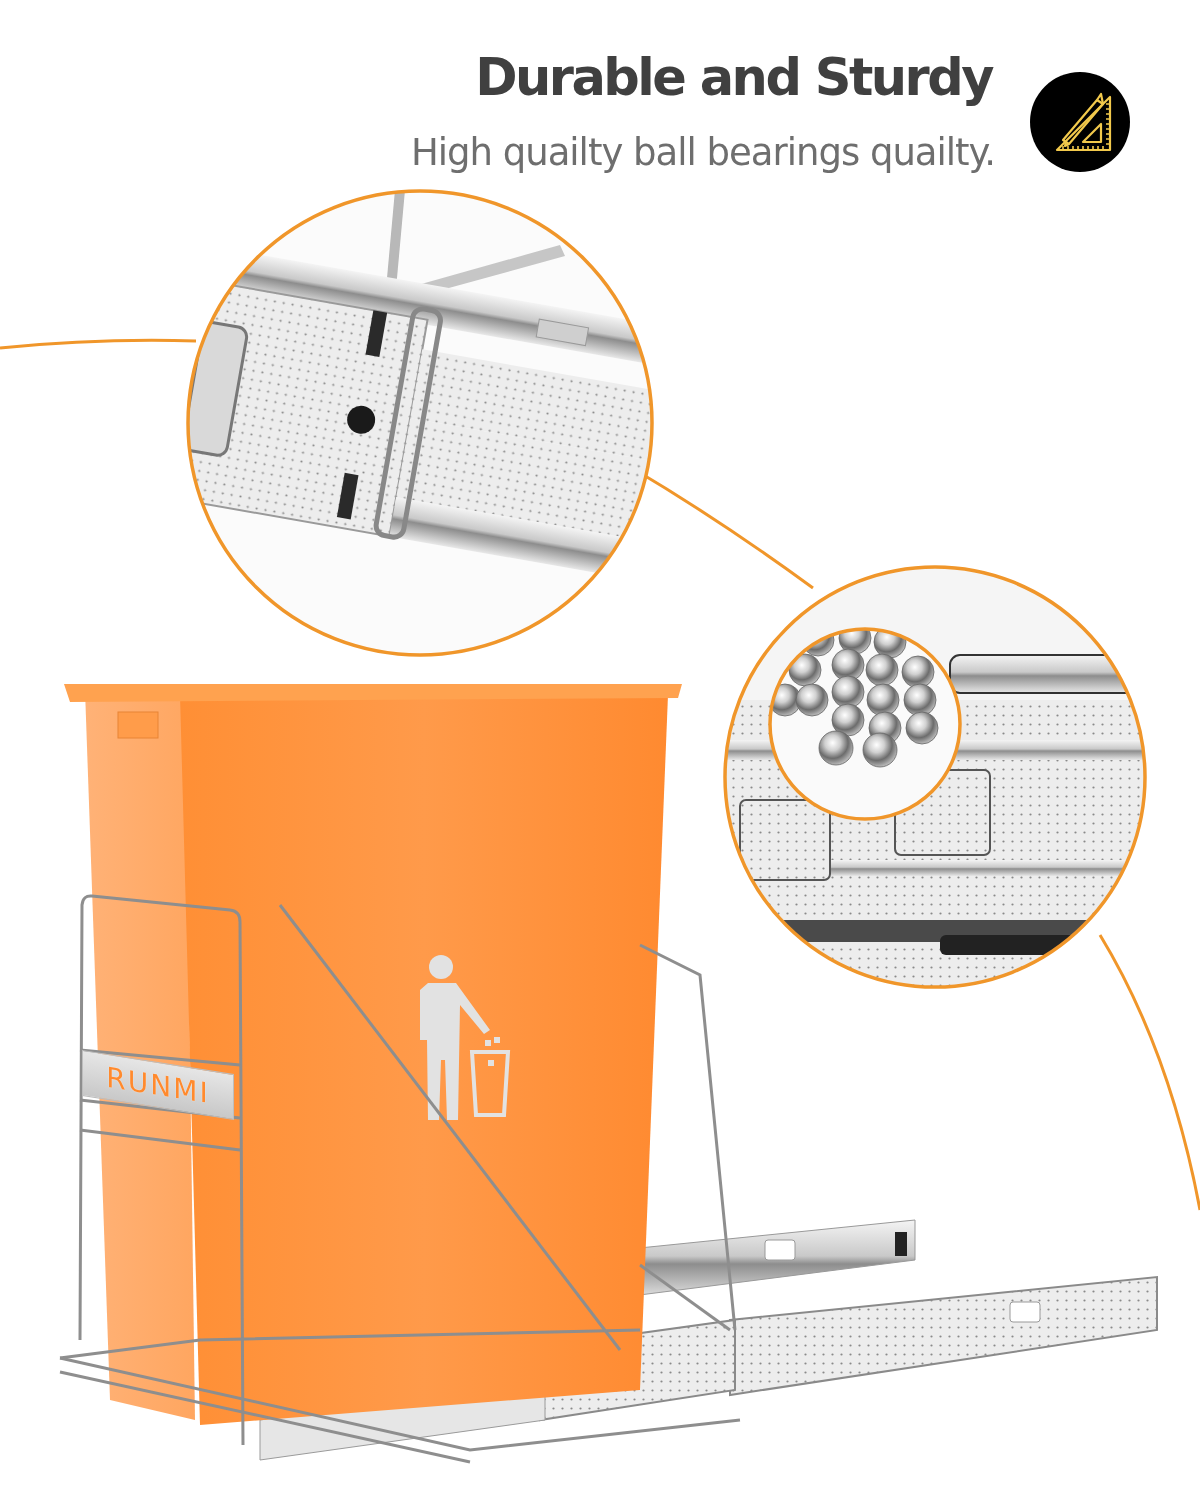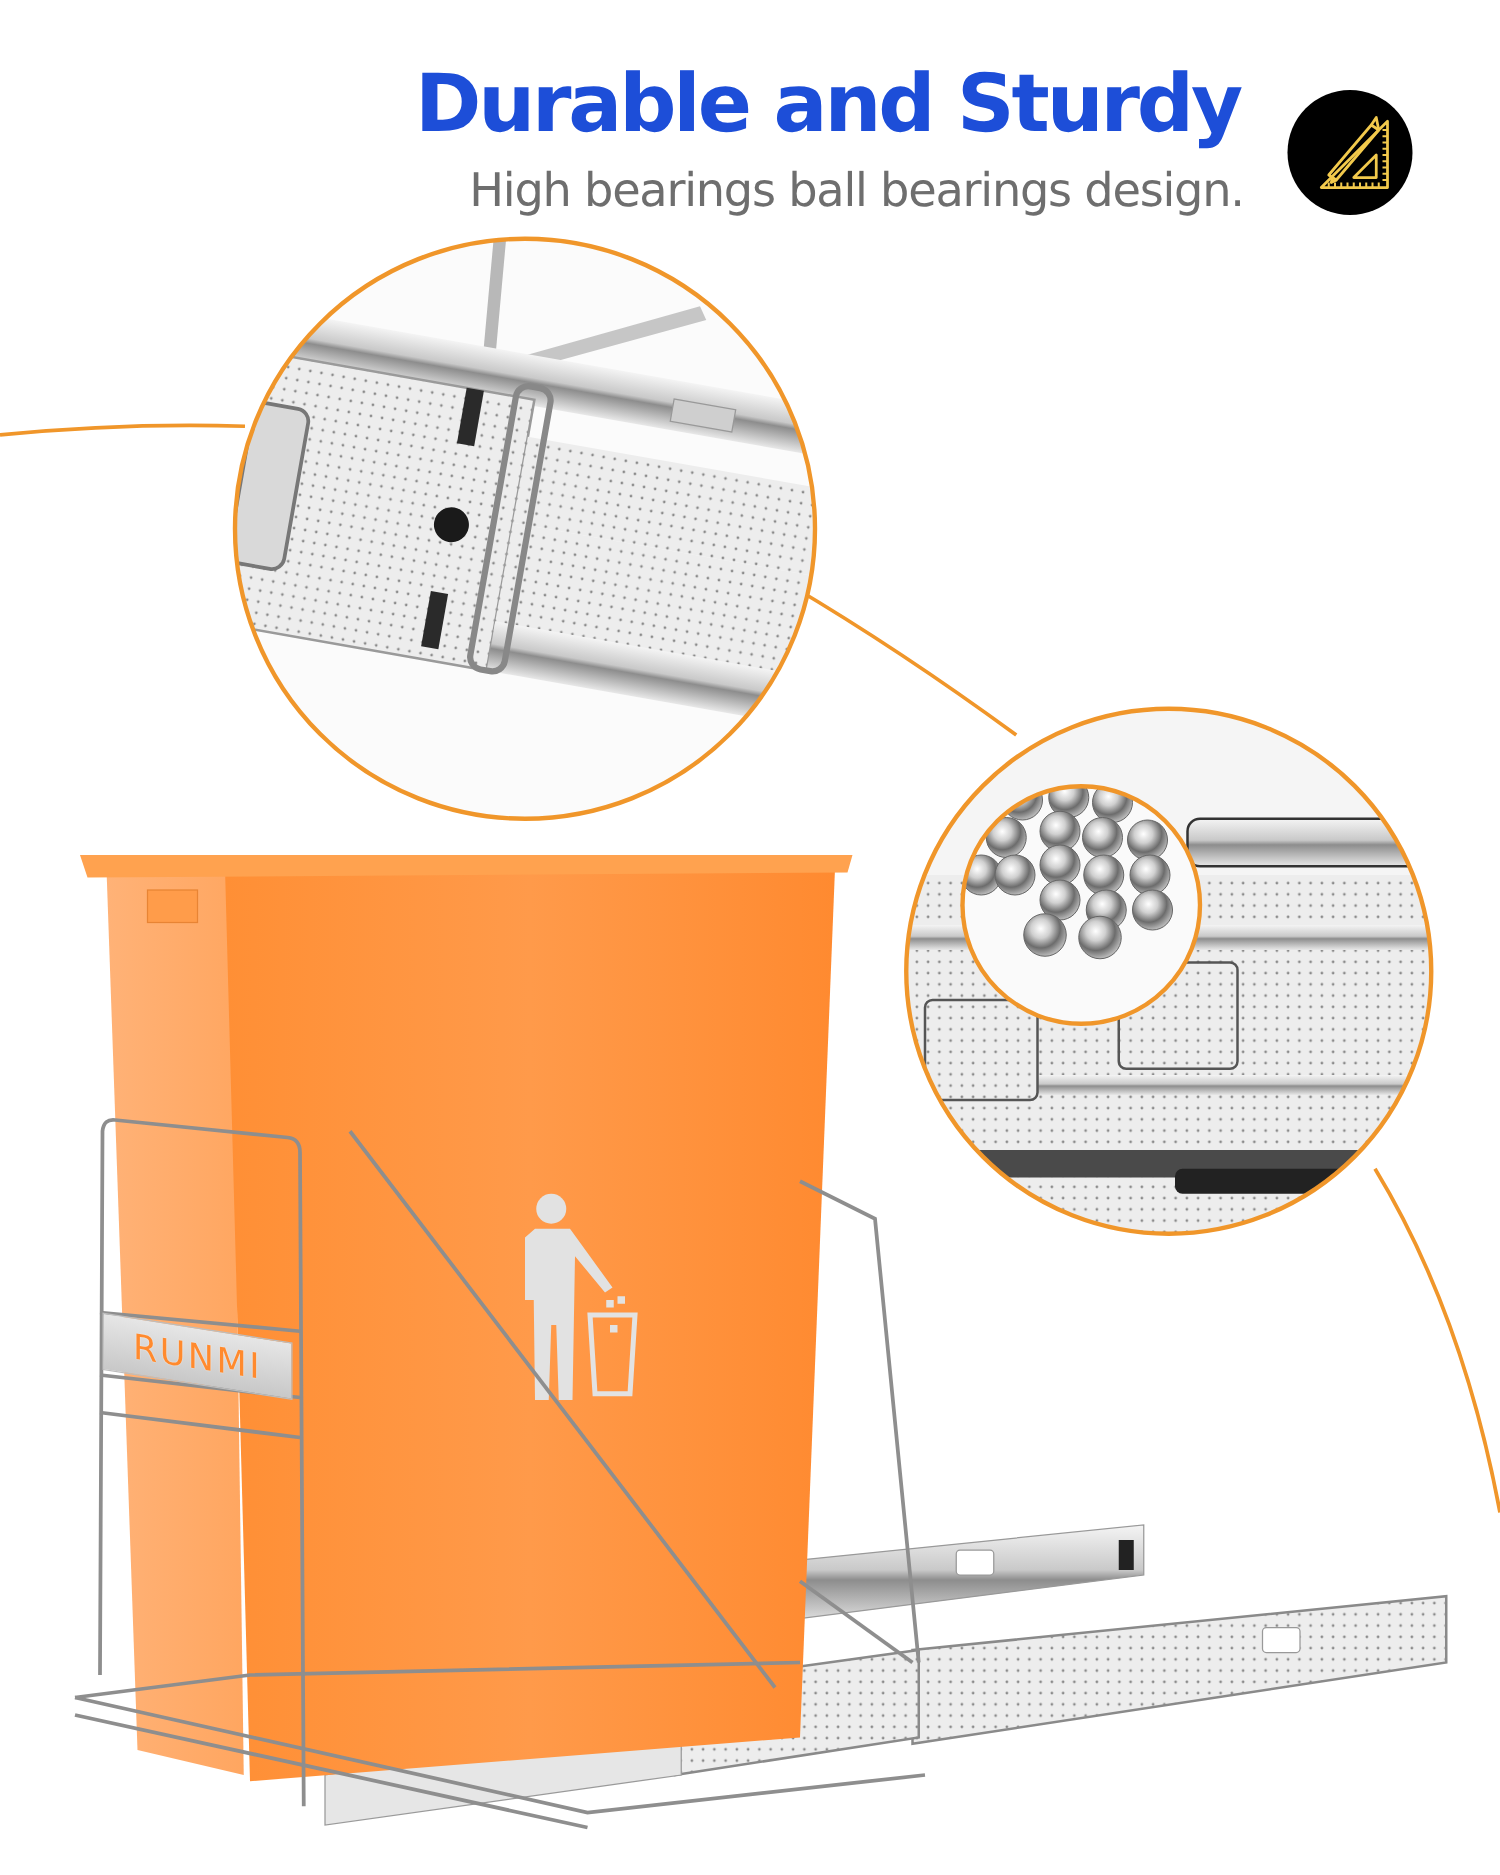--- a/index.html
+++ b/index.html
@@ -1,28 +1,28 @@
 <!DOCTYPE html>
 <html><head>
 <meta charset="utf-8">
 <style>
   html,body{margin:0;padding:0;background:#ffffff;}
   body{width:1200px;height:1500px;position:relative;overflow:hidden;font-family:"Liberation Sans",sans-serif;}
-  .headline{position:absolute;right:208px;top:52px;font-family:"DejaVu Sans",sans-serif;font-weight:bold;font-size:64px;color:#1d4ed8;letter-spacing:-2.5px;line-height:1;white-space:nowrap;}
+  .headline{position:absolute;right:208px;top:52px;font-family:"DejaVu Sans",sans-serif;font-weight:bold;font-size:51px;color:#404040;letter-spacing:-2.5px;line-height:1;white-space:nowrap;}
   .subline{position:absolute;right:205px;top:134px;font-family:"DejaVu Sans",sans-serif;font-size:37px;color:#6e6e6e;letter-spacing:-1px;line-height:1;white-space:nowrap;}
   .badge{position:absolute;left:1030px;top:72px;width:100px;height:100px;border-radius:50%;background:#000;}
   .badge svg{position:absolute;left:0;top:0;}
   .art{position:absolute;left:0;top:0;}
   .brand-plate{position:absolute;left:82px;top:1062px;width:150px;height:44px;transform:skewY(9deg);background:linear-gradient(180deg,#e6e6e6,#c8c8c8);border:1px solid #bdbdbd;display:flex;align-items:center;justify-content:center;font-family:"DejaVu Sans",sans-serif;font-size:28px;letter-spacing:2px;color:#ff8a2e;font-weight:normal;text-shadow:0 0 1px #fff;}
 </style>
 </head>
 <body>
 
 <div class="headline">Durable and Sturdy</div>
-<div class="subline">High bearings ball bearings design.</div>
+<div class="subline">High quailty ball bearings quailty.</div>
 
 <div class="badge">
   <svg width="100" height="100" viewBox="0 0 100 100">
     <g fill="none" stroke="#f2c94c" stroke-width="2.2" stroke-linejoin="round">
       <path d="M80 25 L80 78 L27 78 Z"></path>
       <path d="M71 52 L71 70 L53 70 Z"></path>
       <path d="M33 68 L67 28 L73 32 L39 72 Z"></path>
       <path d="M67 28 L71 22 L73 32"></path>
       <path d="M36 70 L35 74 L39 72"></path>
       <g stroke-width="1.6">

